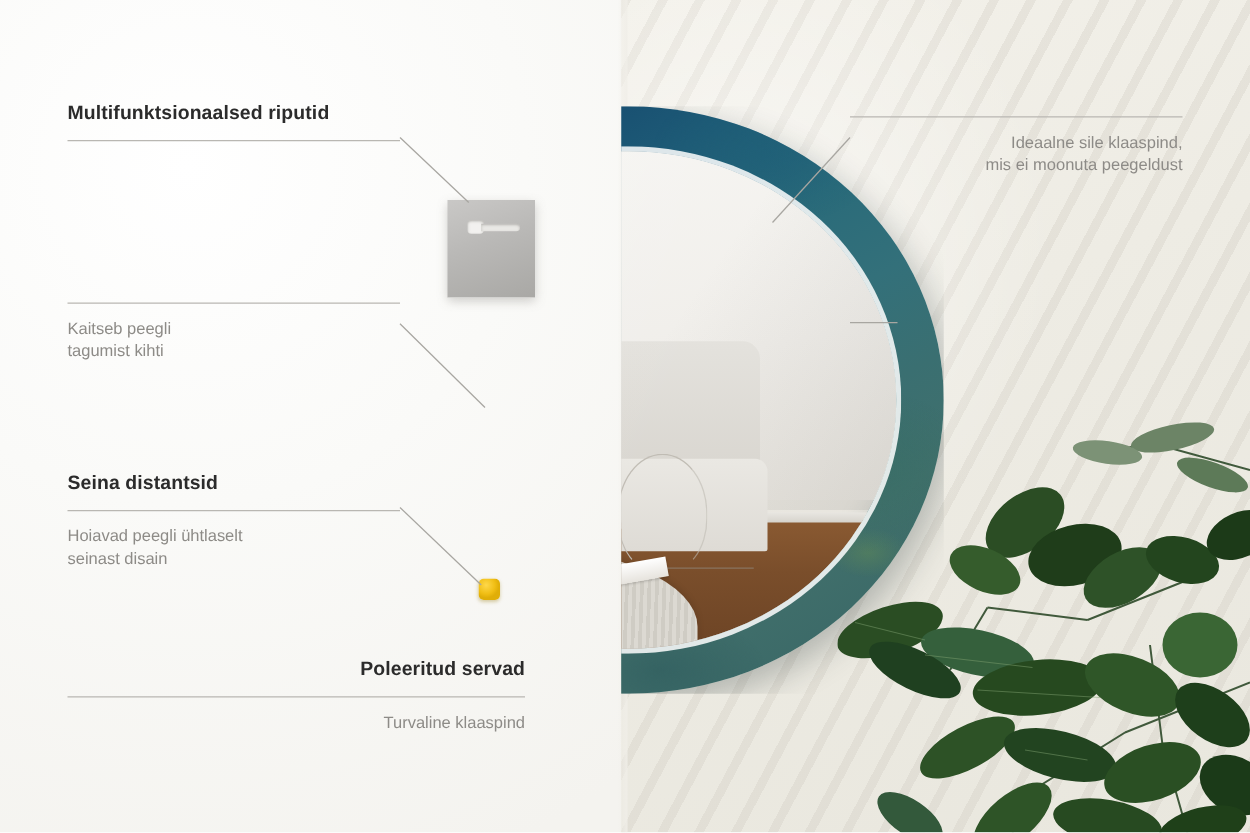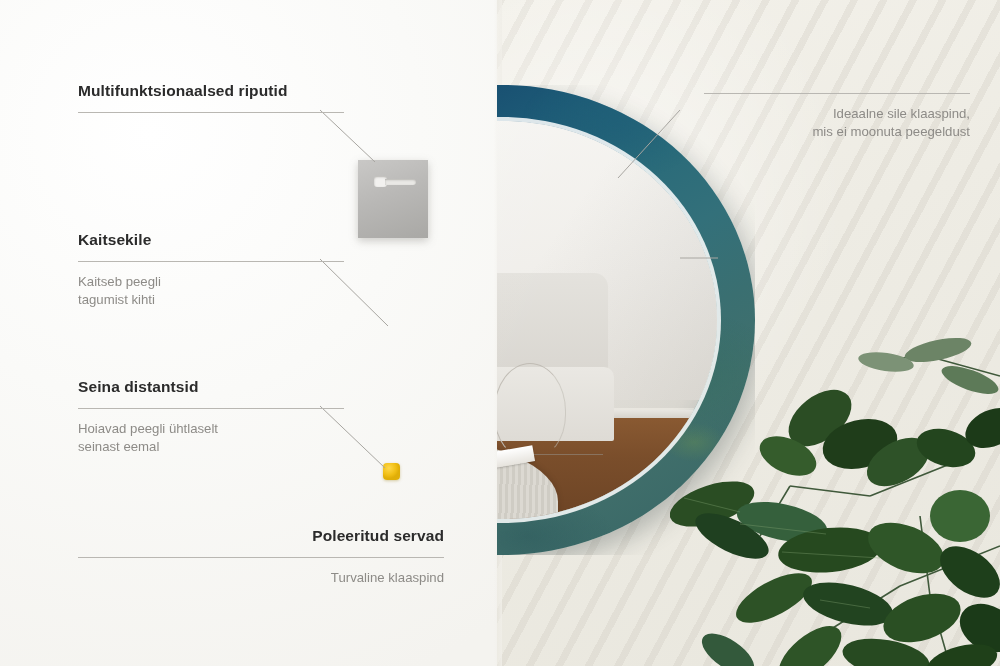--- a/index.html
+++ b/index.html
@@ -170,21 +170,21 @@
     border-radius: 4px;
     background: radial-gradient(60% 60% at 35% 30%, #ffd84a, #f0be14 70%, #e0ae08 100%);
     box-shadow: 0 1px 3px rgba(150,120,10,0.35);
     z-index: 5;
   }
 
   
   .foliage { position: absolute; right: 0; bottom: 0; width: 330px; height: 330px; z-index: 6; }
 
   
-  .callout { position: absolute; z-index: 8; margin-left: 24px; }
+  .callout { position: absolute; z-index: 8; }
   .callout h3 {
     font-size: 15.5px; font-weight: 700; color: #2b2b2b;
     letter-spacing: 0.1px; line-height: 1.2;
   }
   .callout .rule {
     height: 1px; background: #b9b7b2; margin: 11px 0 11px 0;
   }
   .callout p {
     font-size: 13.2px; color: #8d8b87; line-height: 1.38; font-weight: 400;
   }
@@ -285,31 +285,30 @@
       <path d="M718 258 L680 258"></path>
     </g>
   </svg>
 
   <div class="callout left" style="left:54px; top:82px; width:266px;">
     <h3>Multifunktsionaalsed riputid</h3>
     <div class="rule"></div>
   </div>
 
   <div class="callout left" style="left:54px; top:231px; width:266px;">
-    <h3>Kaitsekile</h3>
     <div class="rule"></div>
     <p style="white-space:pre-line;">Kaitseb peegli
 tagumist kihti</p>
   </div>
 
   <div class="callout left" style="left:54px; top:378px; width:266px;">
     <h3>Seina distantsid</h3>
     <div class="rule"></div>
     <p style="white-space:pre-line;">Hoiavad peegli ühtlaselt
-seinast eemal</p>
+seinast disain</p>
   </div>
 
   <div class="callout left" style="left:54px; top:527px; width:366px;text-align:right;">
     <h3>Poleeritud servad</h3>
     <div class="rule"></div>
     <p style="white-space:pre-line;">Turvaline klaaspind</p>
   </div>
 
   <div class="callout right" style="left:680px; top:82px; width:266px;">
     <div class="rule"></div>

